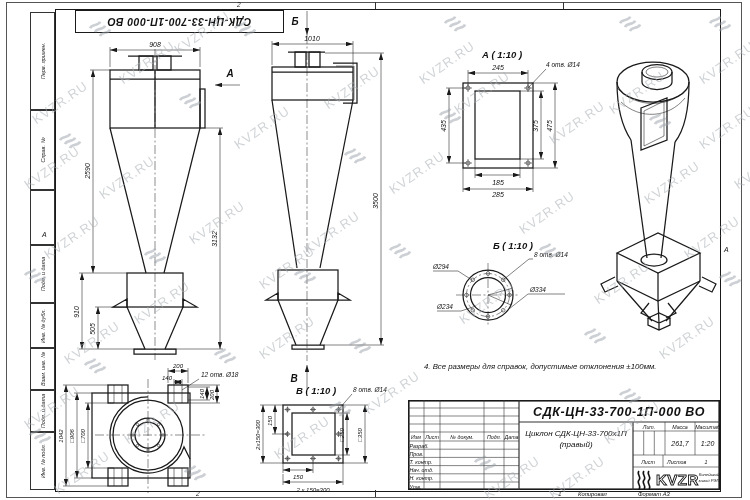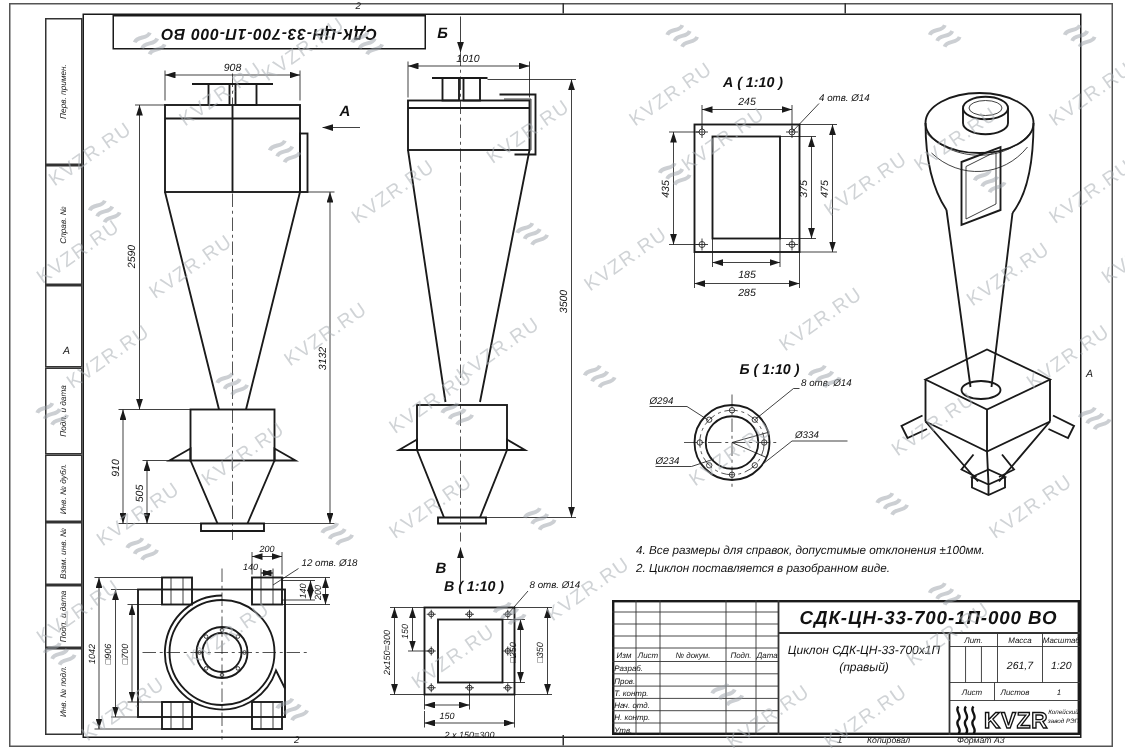--- a/index.html
+++ b/index.html
@@ -327,21 +327,20 @@
       <path class="thn" d="M92,31 V73" marker-start="url(#arr)" marker-end="url(#arr)"></path>
       <text class="dsm" x="89" y="53" transform="rotate(-90 89 53)">□250</text>
       <path class="thn" d="M88,23 H113 M88,81 H113"></path>
       <path class="thn" d="M110,23 V81" marker-start="url(#arr)" marker-end="url(#arr)"></path>
       <text class="dsm" x="107" y="53" transform="rotate(-90 107 53)">□350</text>
     </g>
   </svg>
 
   <div id="notes">
     <div>4. Все размеры для справок, допустимые отклонения ±100мм.</div>
-    <div>2. Циклон поставляется в разобранном виде.</div>
   </div>
 
   <svg class="view" style="left:408px;top:400px" width="312" height="90">
     <rect x="0.8" y="0.8" width="310.4" height="88.4" fill="none" stroke="#1a1a1a" stroke-width="1.6"></rect>
     <g stroke="#333" stroke-width=".6">
       <path d="M16,0 V90 M32,0 V90 M76,0 V90 M96,0 V90"></path>
       <path d="M111,0 V90" stroke-width="1.2"></path>
       <path d="M0,8 H111 M0,16 H111 M0,24 H111 M0,32 H111 M0,41 H111"></path>
       <path d="M0,49.2 H111 M0,57.4 H111 M0,65.6 H111 M0,73.8 H111 M0,82 H111"></path>
       <path d="M111,22 H312" stroke-width="1.2"></path>

